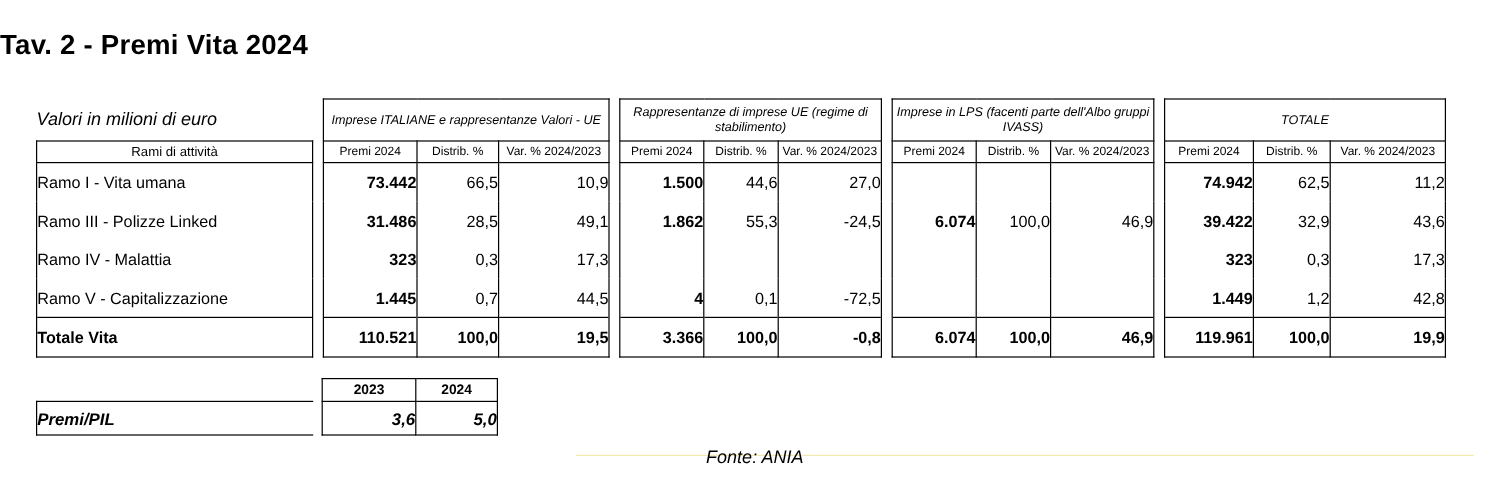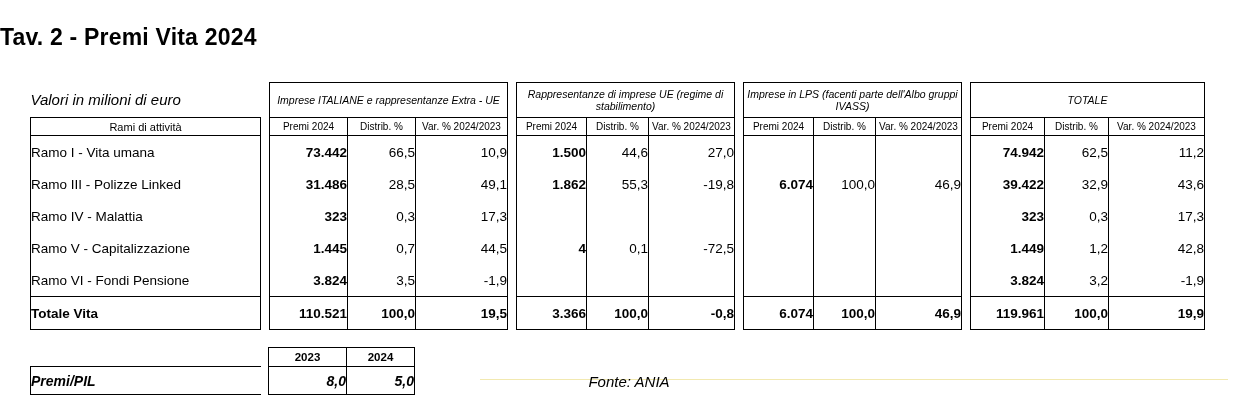--- a/index.html
+++ b/index.html
@@ -184,21 +184,21 @@
       <col style="width:8px">
       <col style="width:74px">
         <col style="width:64px">
         <col style="width:96px">
     </colgroup>
     <tbody>
 
       <tr>
         <td class="units">Valori in milioni di euro</td>
         <td class="spacer"></td>
-        <td class="grp-head" colspan="3">Imprese ITALIANE e rappresentanze Extra - UE</td>
+        <td class="grp-head" colspan="3">Imprese ITALIANE e rappresentanze Valori - UE</td>
         <td class="spacer"></td>
         <td class="grp-head" colspan="3">Rappresentanze di imprese UE (regime di stabilimento)</td>
         <td class="spacer"></td>
         <td class="grp-head" colspan="3">Imprese in LPS (facenti parte dell'Albo gruppi IVASS)</td>
         <td class="spacer"></td>
         <td class="grp-head total" colspan="3">TOTALE</td>
       </tr>
 
       <tr>
         <td class="colhead rami">Rami di attività</td>
@@ -242,21 +242,21 @@
 
       <tr class="data-row">
         <td class="rowlabel">Ramo III - Polizze Linked</td>
         <td class="spacer"></td>
         <td class="num bold">31.486</td>
         <td class="num">28,5</td>
         <td class="num">49,1</td>
         <td class="spacer"></td>
         <td class="num bold">1.862</td>
         <td class="num">55,3</td>
-        <td class="num">-19,8</td>
+        <td class="num">-24,5</td>
         <td class="spacer"></td>
         <td class="num bold">6.074</td>
         <td class="num">100,0</td>
         <td class="num">46,9</td>
         <td class="spacer"></td>
         <td class="num bold">39.422</td>
         <td class="num">32,9</td>
         <td class="num">43,6</td>
       </tr>
 
@@ -293,39 +293,20 @@
         <td class="spacer"></td>
         <td class="num bold"></td>
         <td class="num"></td>
         <td class="num"></td>
         <td class="spacer"></td>
         <td class="num bold">1.449</td>
         <td class="num">1,2</td>
         <td class="num">42,8</td>
       </tr>
 
-      <tr class="data-row">
-        <td class="rowlabel">Ramo VI - Fondi Pensione</td>
-        <td class="spacer"></td>
-        <td class="num bold">3.824</td>
-        <td class="num">3,5</td>
-        <td class="num">-1,9</td>
-        <td class="spacer"></td>
-        <td class="num bold"></td>
-        <td class="num"></td>
-        <td class="num"></td>
-        <td class="spacer"></td>
-        <td class="num bold"></td>
-        <td class="num"></td>
-        <td class="num"></td>
-        <td class="spacer"></td>
-        <td class="num bold">3.824</td>
-        <td class="num">3,2</td>
-        <td class="num">-1,9</td>
-      </tr>
 
       <tr class="total-row">
         <td class="rowlabel">Totale Vita</td>
         <td class="spacer"></td>
         <td class="num">110.521</td>
         <td class="num">100,0</td>
         <td class="num">19,5</td>
         <td class="spacer"></td>
         <td class="num">3.366</td>
         <td class="num">100,0</td>
@@ -352,21 +333,21 @@
     <tbody>
       <tr>
         <td class="pil-nb"></td>
         <td class="pil-nb"></td>
         <td class="pil-year">2023</td>
         <td class="pil-year">2024</td>
       </tr>
       <tr>
         <td class="pil-label">Premi/PIL</td>
         <td class="pil-nb"></td>
-        <td class="pil-val">8,0</td>
+        <td class="pil-val">3,6</td>
         <td class="pil-val">5,0</td>
       </tr>
     </tbody>
   </table>
 
 </div>
 
 <div class="footer-rule"></div>
 <div class="footer">Fonte: ANIA</div>
 

